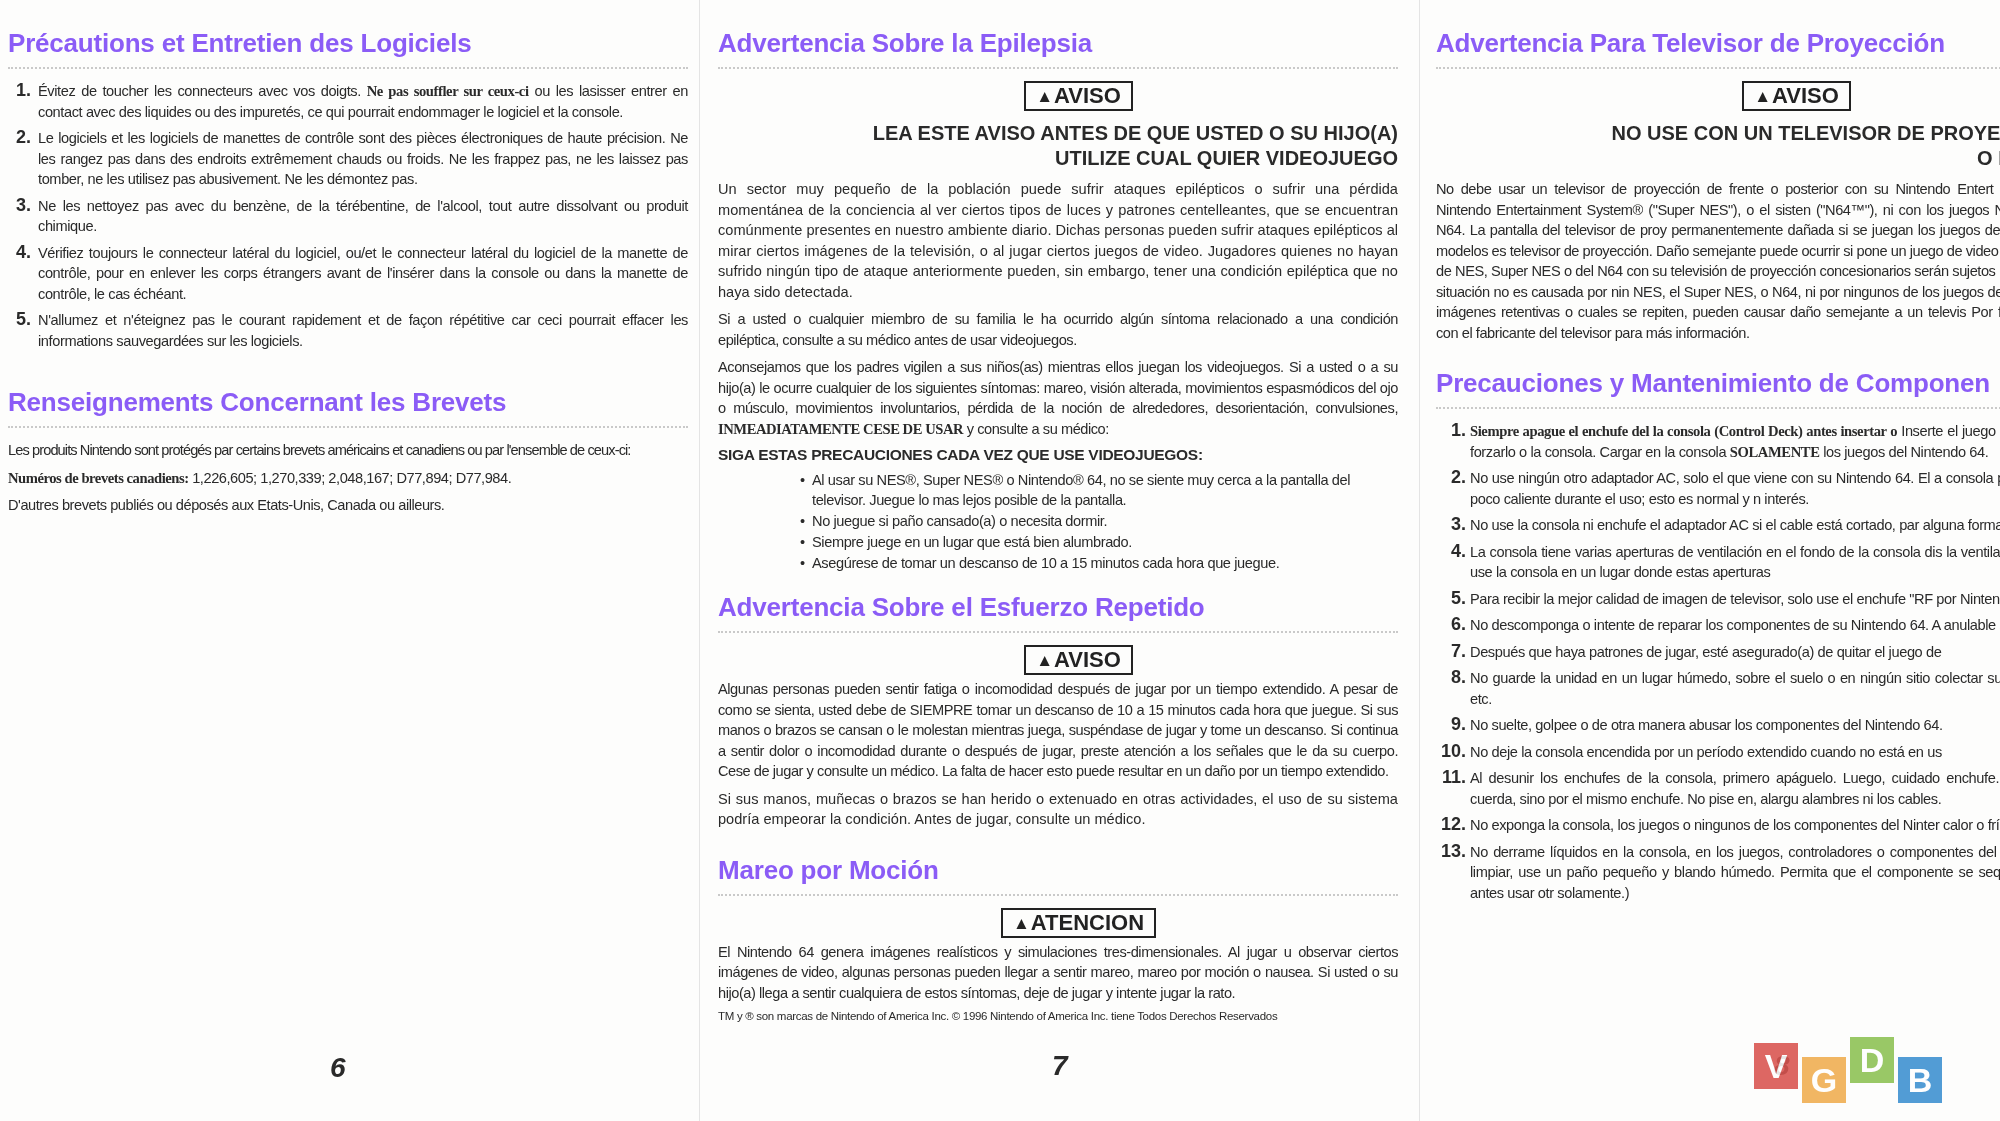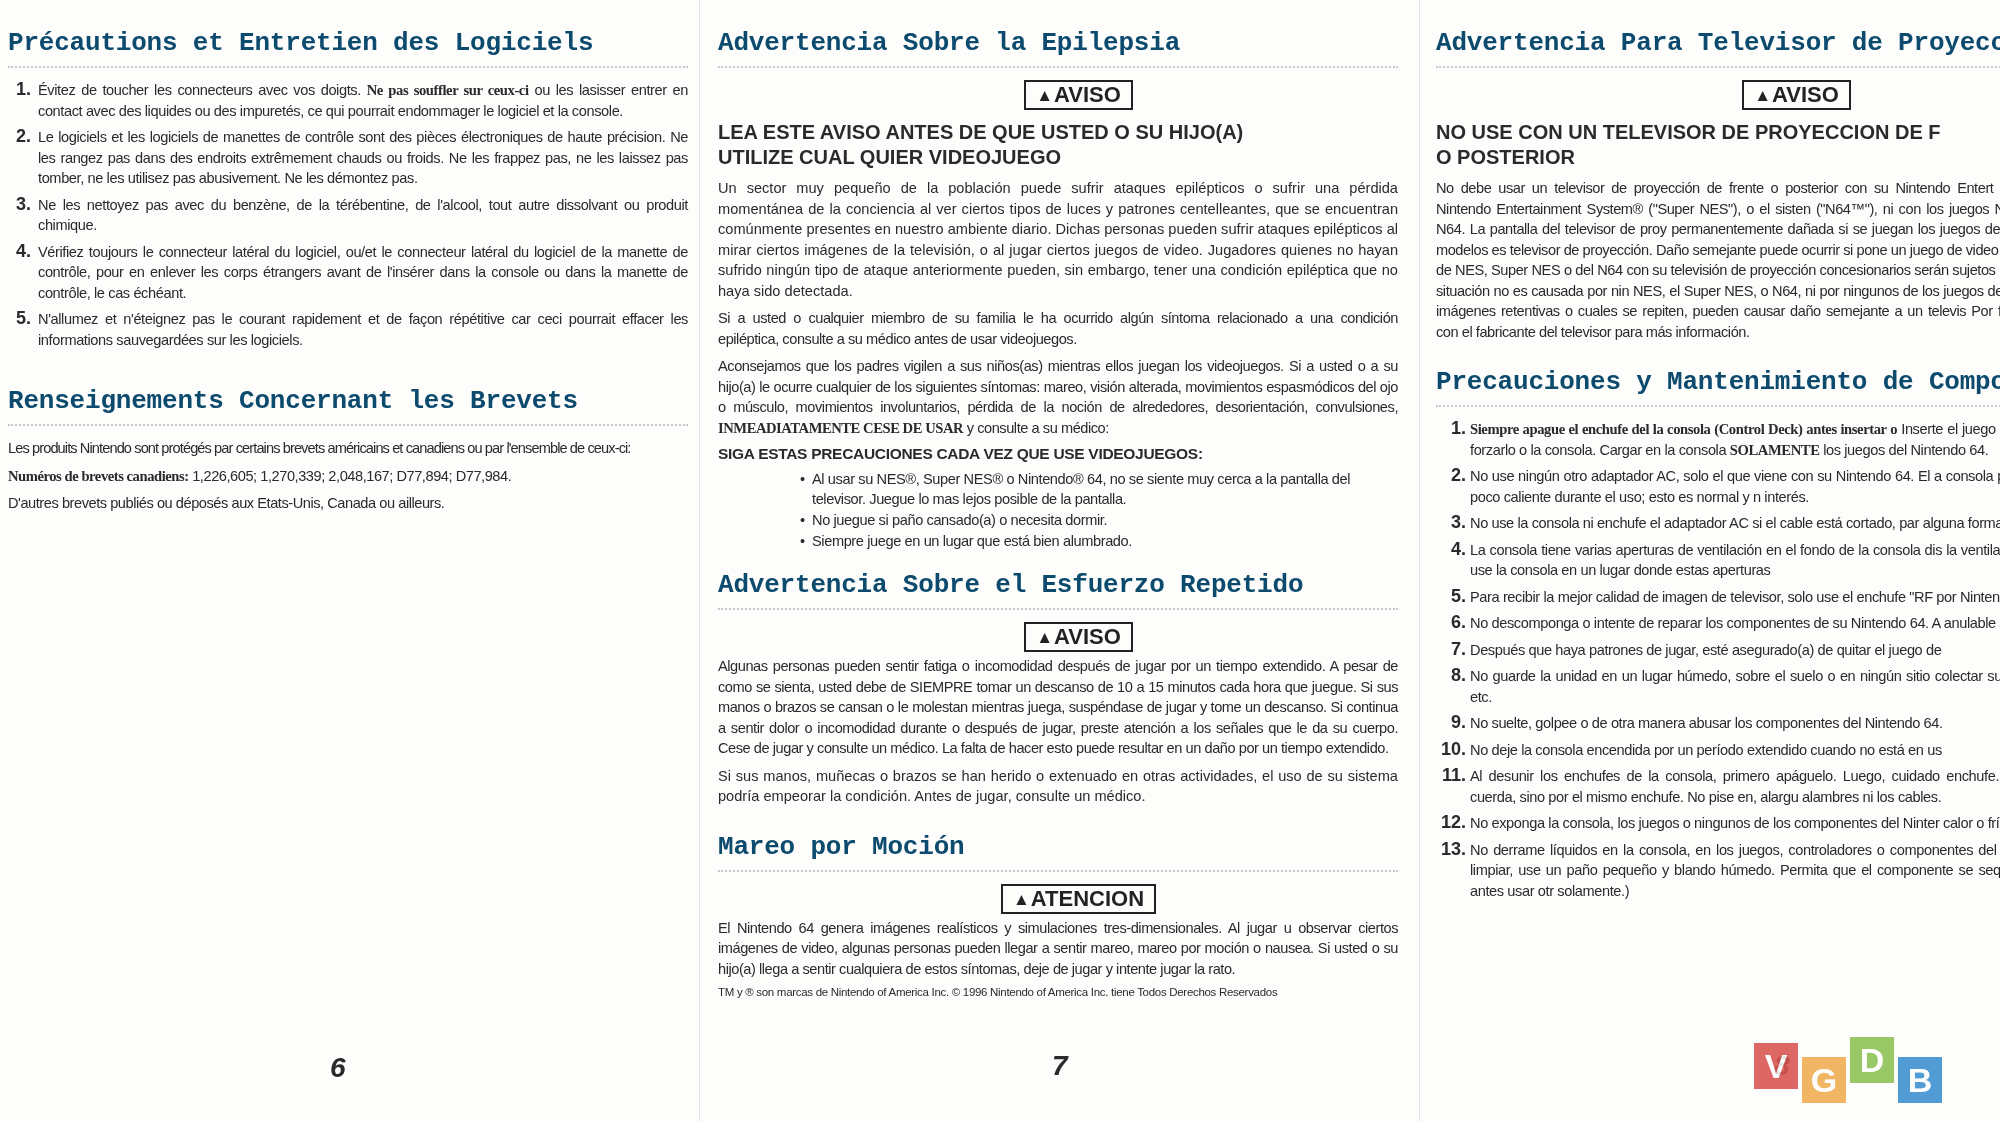--- a/index.html
+++ b/index.html
@@ -10,29 +10,29 @@
   }
   .page { position:absolute; top:0; height:1121px; overflow:hidden; box-sizing:border-box; }
   .page.p6 { left:0; width:700px; border-right:1px solid #e4e4e4; }
   .page.p7 { left:700px; width:720px; border-right:1px solid #e4e4e4; }
   .page.p8 { left:1420px; width:580px; }
   .col { position:absolute; }
   .p6 .col { left:8px; width:680px; top:28px; }
   .p7 .col { left:18px; width:680px; top:28px; }
   .p8 .col { left:16px; width:660px; top:28px; }
 
-  h2 { font-size:26px; font-weight:bold; margin:0; color:#0c4a6e; letter-spacing:-0.2px;font-family:Liberation Mono, monospace; }
+  h2 { font-size:26px; font-weight:bold; margin:0; color:#8b5cf6; letter-spacing:-0.2px; }
   .rule { border-bottom:2px dotted #c9c9c9; margin:8px 0 12px 0; height:0; }
   .warn-wrap { text-align:center; margin:2px 0 4px 0; }
   .warn {
     display:inline-block; border:2px solid #222; padding:0 10px; font-weight:bold;
     font-size:22px; line-height:25px; color:#222;margin-left:41px;
   }
   .warn .tri { font-size:17px; vertical-align:1px; margin-right:1px; }
-  .caps { text-align:left; font-weight:bold; font-size:20px; line-height:25px; margin:10px 0 8px 0; }
+  .caps { text-align:right; font-weight:bold; font-size:20px; line-height:25px; margin:10px 0 8px 0; }
   p { margin:0 0 7px 0; font-size:14.6px; line-height:20.5px; text-align:justify; font-stretch:condensed; }
   .cond { letter-spacing:-0.45px; }
   ol { list-style:none; margin:0; padding:0; }
   ol li { position:relative; padding-left:30px; font-size:14.6px; line-height:20.5px; margin-bottom:6px; text-align:justify; letter-spacing:-0.4px; }
   ol li .num { position:absolute; left:8px; top:-1px; font-weight:bold; font-size:18px; letter-spacing:0; }
   .p8 ol li { padding-left:34px; }
   .p8 ol li .num { left:0; width:30px; text-align:right; }
   .p6 ol li .num { left:8px; }
   .bold { font-weight:bold;font-family:Liberation Serif, serif; }
   .subhead { font-weight:bold; font-size:15.5px; margin:4px 0 6px 0; letter-spacing:-0.3px; }
@@ -103,20 +103,21 @@
       <div>UTILIZE CUAL QUIER VIDEOJUEGO</div>
     </div>
     <p>Un sector muy pequeño de la población puede sufrir ataques epilépticos o sufrir una pérdida momentánea de la conciencia al ver ciertos tipos de luces y patrones centelleantes, que se encuentran comúnmente presentes en nuestro ambiente diario. Dichas personas pueden sufrir ataques epilépticos al mirar ciertos imágenes de la televisión, o al jugar ciertos juegos de video. Jugadores quienes no hayan sufrido ningún tipo de ataque anteriormente pueden, sin embargo, tener una condición epiléptica que no haya sido detectada.</p>
     <p class="cond">Si a usted o cualquier miembro de su familia le ha ocurrido algún síntoma relacionado a una condición epiléptica, consulte a su médico antes de usar videojuegos.</p>
     <p class="cond"><span>Aconsejamos que los padres vigilen a sus niños(as) mientras ellos juegan los videojuegos. Si a usted o a su hijo(a) le ocurre cualquier de los siguientes síntomas: mareo, visión alterada, movimientos espasmódicos del ojo o músculo, movimientos involuntarios, pérdida de la noción de alrededores, desorientación, convulsiones, </span><span class="bold">INMEADIATAMENTE CESE DE USAR</span><span> y consulte a su médico:</span></p>
     <div class="subhead">SIGA ESTAS PRECAUCIONES CADA VEZ QUE USE VIDEOJUEGOS:</div>
     <ul class="bullets">
       <li>Al usar su NES®, Super NES® o Nintendo® 64, no se siente muy cerca a la pantalla del televisor. Juegue lo mas lejos posible de la pantalla.</li>
       <li>No juegue si paño cansado(a) o necesita dormir.</li>
       <li>Siempre juege en un lugar que está bien alumbrado.</li>
+      <li>Asegúrese de tomar un descanso de 10 a 15 minutos cada hora que juegue.</li>
     </ul>
     <div style="height:18px"></div>
     <h2>Advertencia Sobre el Esfuerzo Repetido</h2>
     <div class="rule"></div>
     <div class="warn-wrap">
       <span class="warn"><span class="tri">▲</span><span>AVISO</span></span>
     </div>
     <p class="cond">Algunas personas pueden sentir fatiga o incomodidad después de jugar por un tiempo extendido. A pesar de como se sienta, usted debe de SIEMPRE tomar un descanso de 10 a 15 minutos cada hora que juegue. Si sus manos o brazos se cansan o le molestan mientras juega, suspéndase de jugar y tome un descanso. Si continua a sentir dolor o incomodidad durante o después de jugar, preste atención a los señales que le da su cuerpo. Cese de jugar y consulte un médico. La falta de hacer esto puede resultar en un daño por un tiempo extendido.</p>
     <p>Si sus manos, muñecas o brazos se han herido o extenuado en otras actividades, el uso de su sistema podría empeorar la condición. Antes de jugar, consulte un médico.</p>
     <div style="height:18px"></div>

